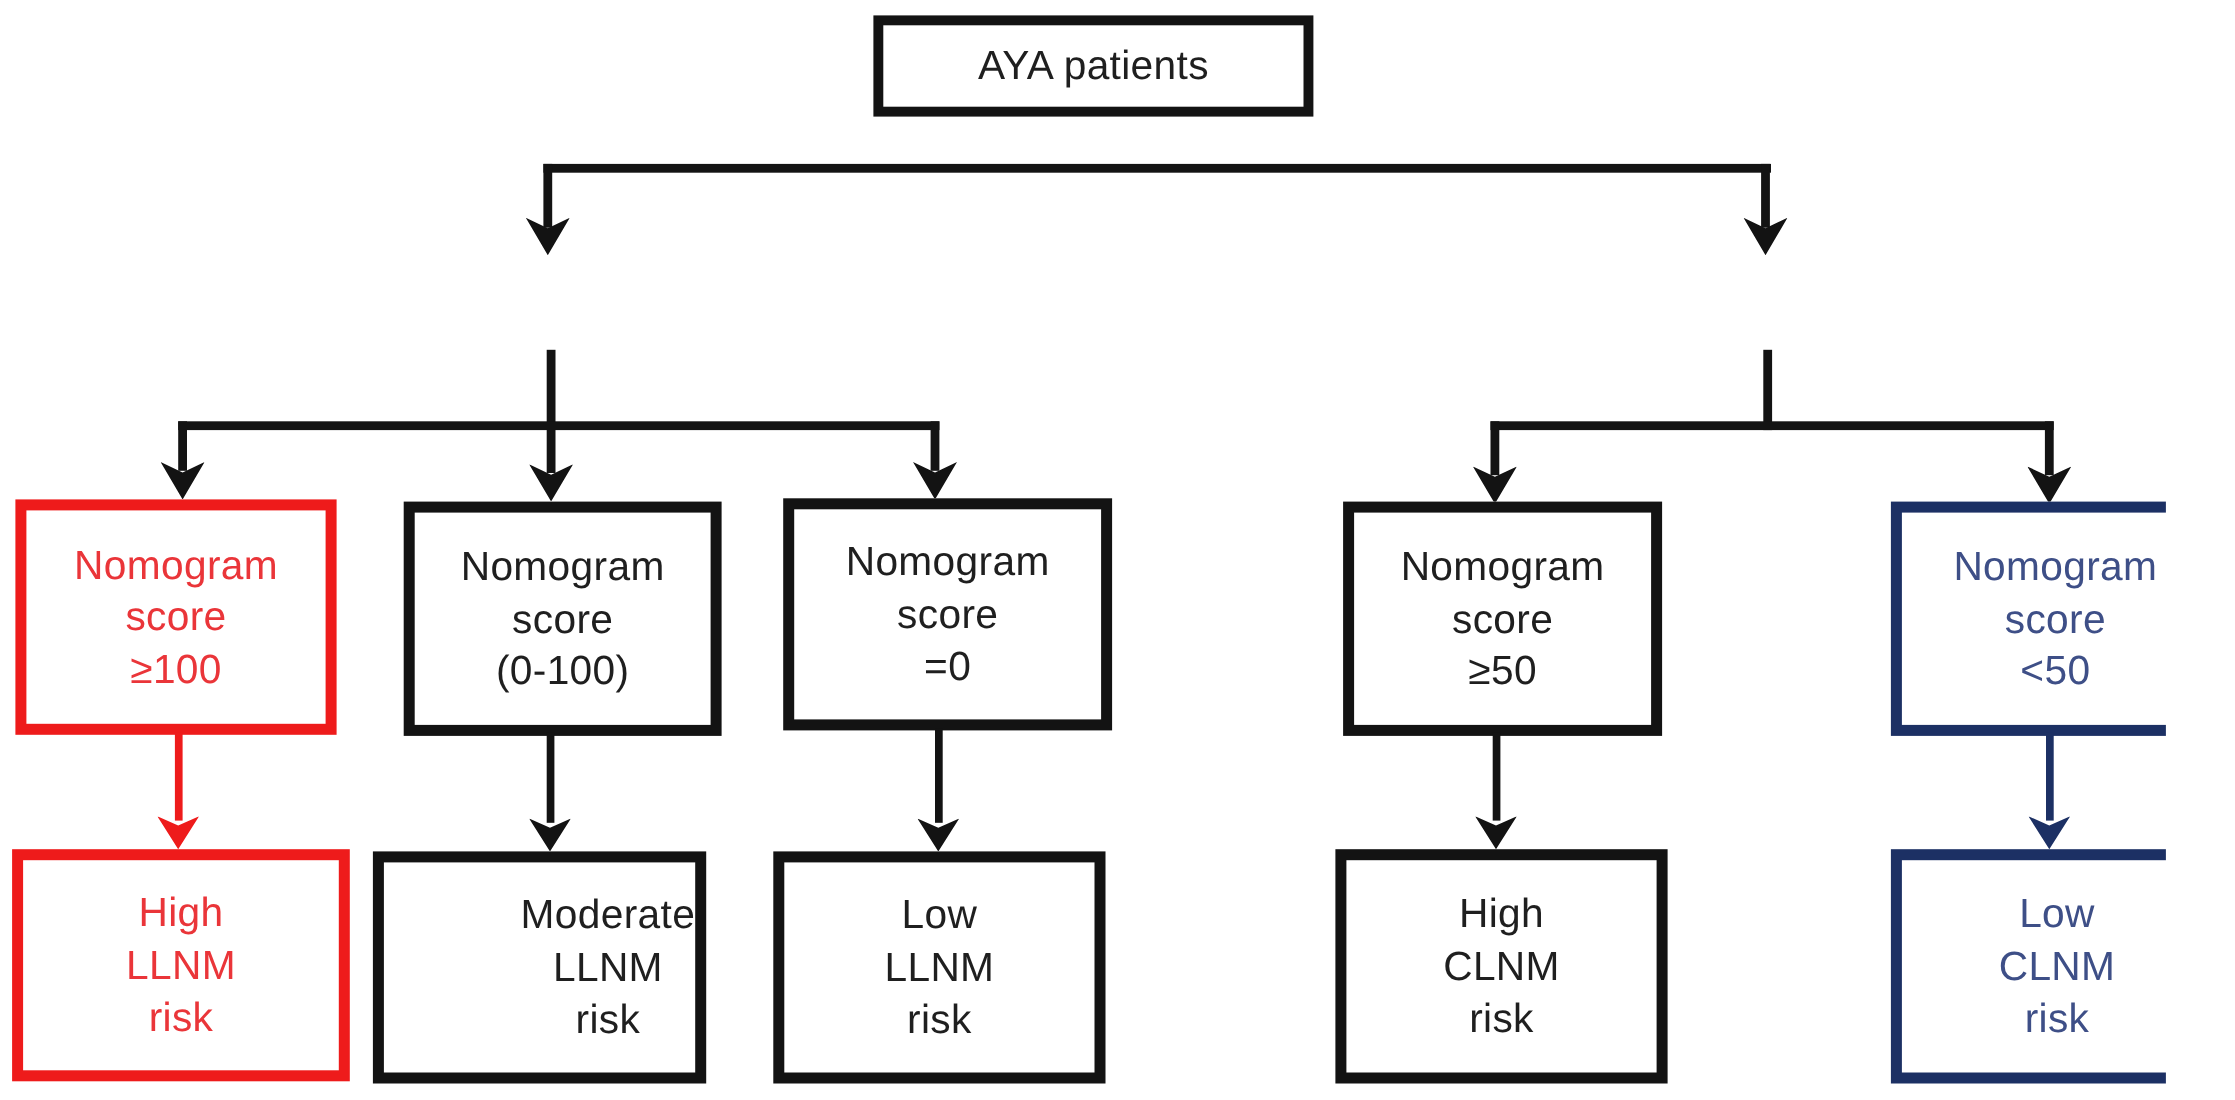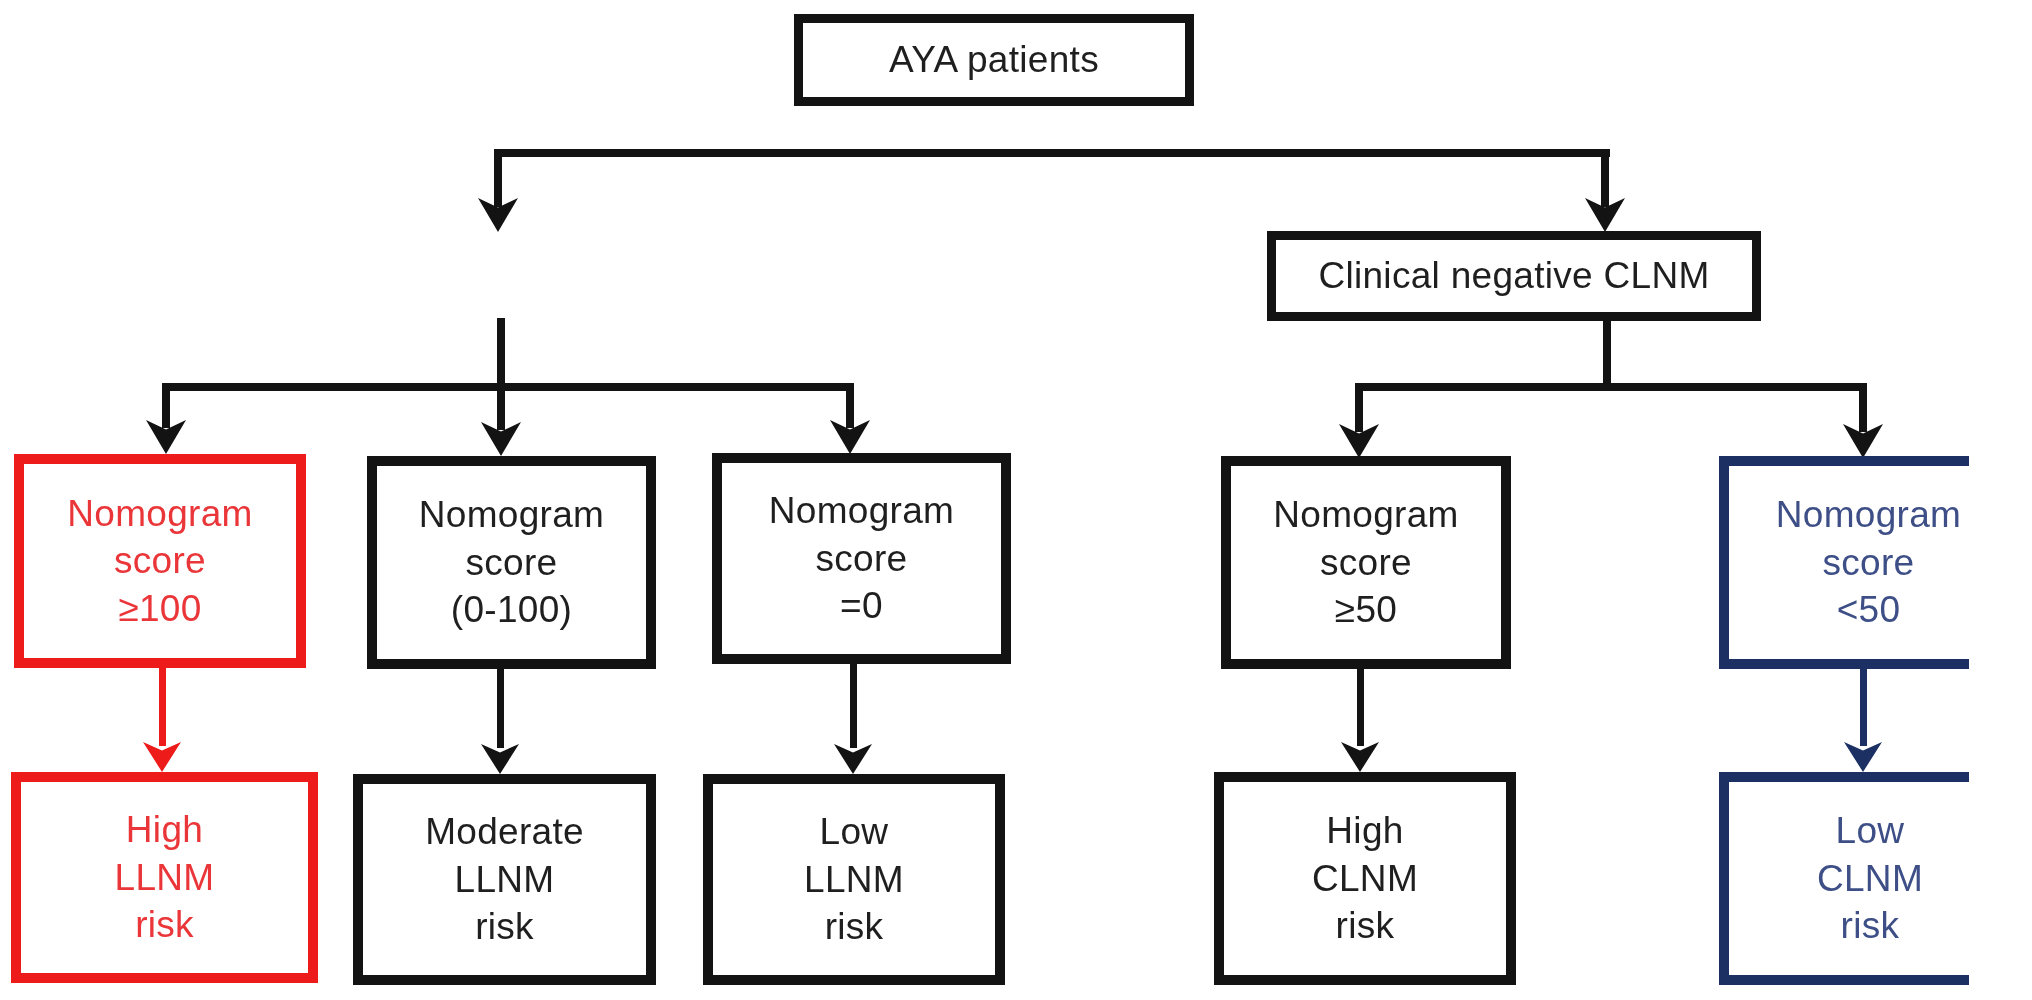--- a/index.html
+++ b/index.html
@@ -60,23 +60,20 @@
   <div class="box" style="left:794px; top:14px; width:400px; height:92px;">
     <span class="lbl">AYA patients</span>
   </div>
 
   <div class="line" style="left:494px; top:149px; width:1116px; height:8px;"></div>
   <div class="line" style="left:494px; top:149px; width:8px; height:58px;"></div>
   <div class="ah" style="left:478px; top:198px;"></div>
   <div class="line" style="left:1601px; top:149px; width:8px; height:58px;"></div>
   <div class="ah" style="left:1585px; top:198px;"></div>
 
-  <div class="box" style="left:1267px; top:231px; width:494px; height:90px;">
-    <span class="lbl">Clinical negative CLNM</span>
-  </div>
 
   <div class="line" style="left:497px; top:318px; width:8px; height:112px;"></div>
   <div class="line" style="left:162px; top:383px; width:692px; height:8px;"></div>
   <div class="line" style="left:162px; top:383px; width:8px; height:45px;"></div>
   <div class="ah" style="left:146px; top:420px;"></div>
   <div class="ah" style="left:481px; top:422px;"></div>
   <div class="line" style="left:846px; top:383px; width:8px; height:45px;"></div>
   <div class="ah" style="left:830px; top:420px;"></div>
 
   <div class="line" style="left:1603px; top:318px; width:8px; height:73px;"></div>
@@ -125,21 +122,21 @@
   <div class="ah small" style="left:1341px; top:742px;"></div>
 
   <div class="line navy" style="left:1860px; top:666px; width:7px; height:80px;"></div>
   <div class="ah small navy" style="left:1844px; top:742px;"></div>
 
   <div class="box thick red" style="left:11px; top:772px; width:307px; height:211px;">
     <span class="lbl">High
 LLNM
 risk</span>
   </div>
-  <div class="box thick" style="left:353px; top:774px; width:303px; height:211px;">
+  <div class="box thick" style="left:339px; top:774px; width:303px; height:211px;justify-content:flex-end;">
     <span class="lbl">Moderate
 LLNM
 risk</span>
   </div>
   <div class="box thick" style="left:703px; top:774px; width:302px; height:211px;">
     <span class="lbl">Low
 LLNM
 risk</span>
   </div>
   <div class="box thick" style="left:1214px; top:772px; width:302px; height:213px;">

